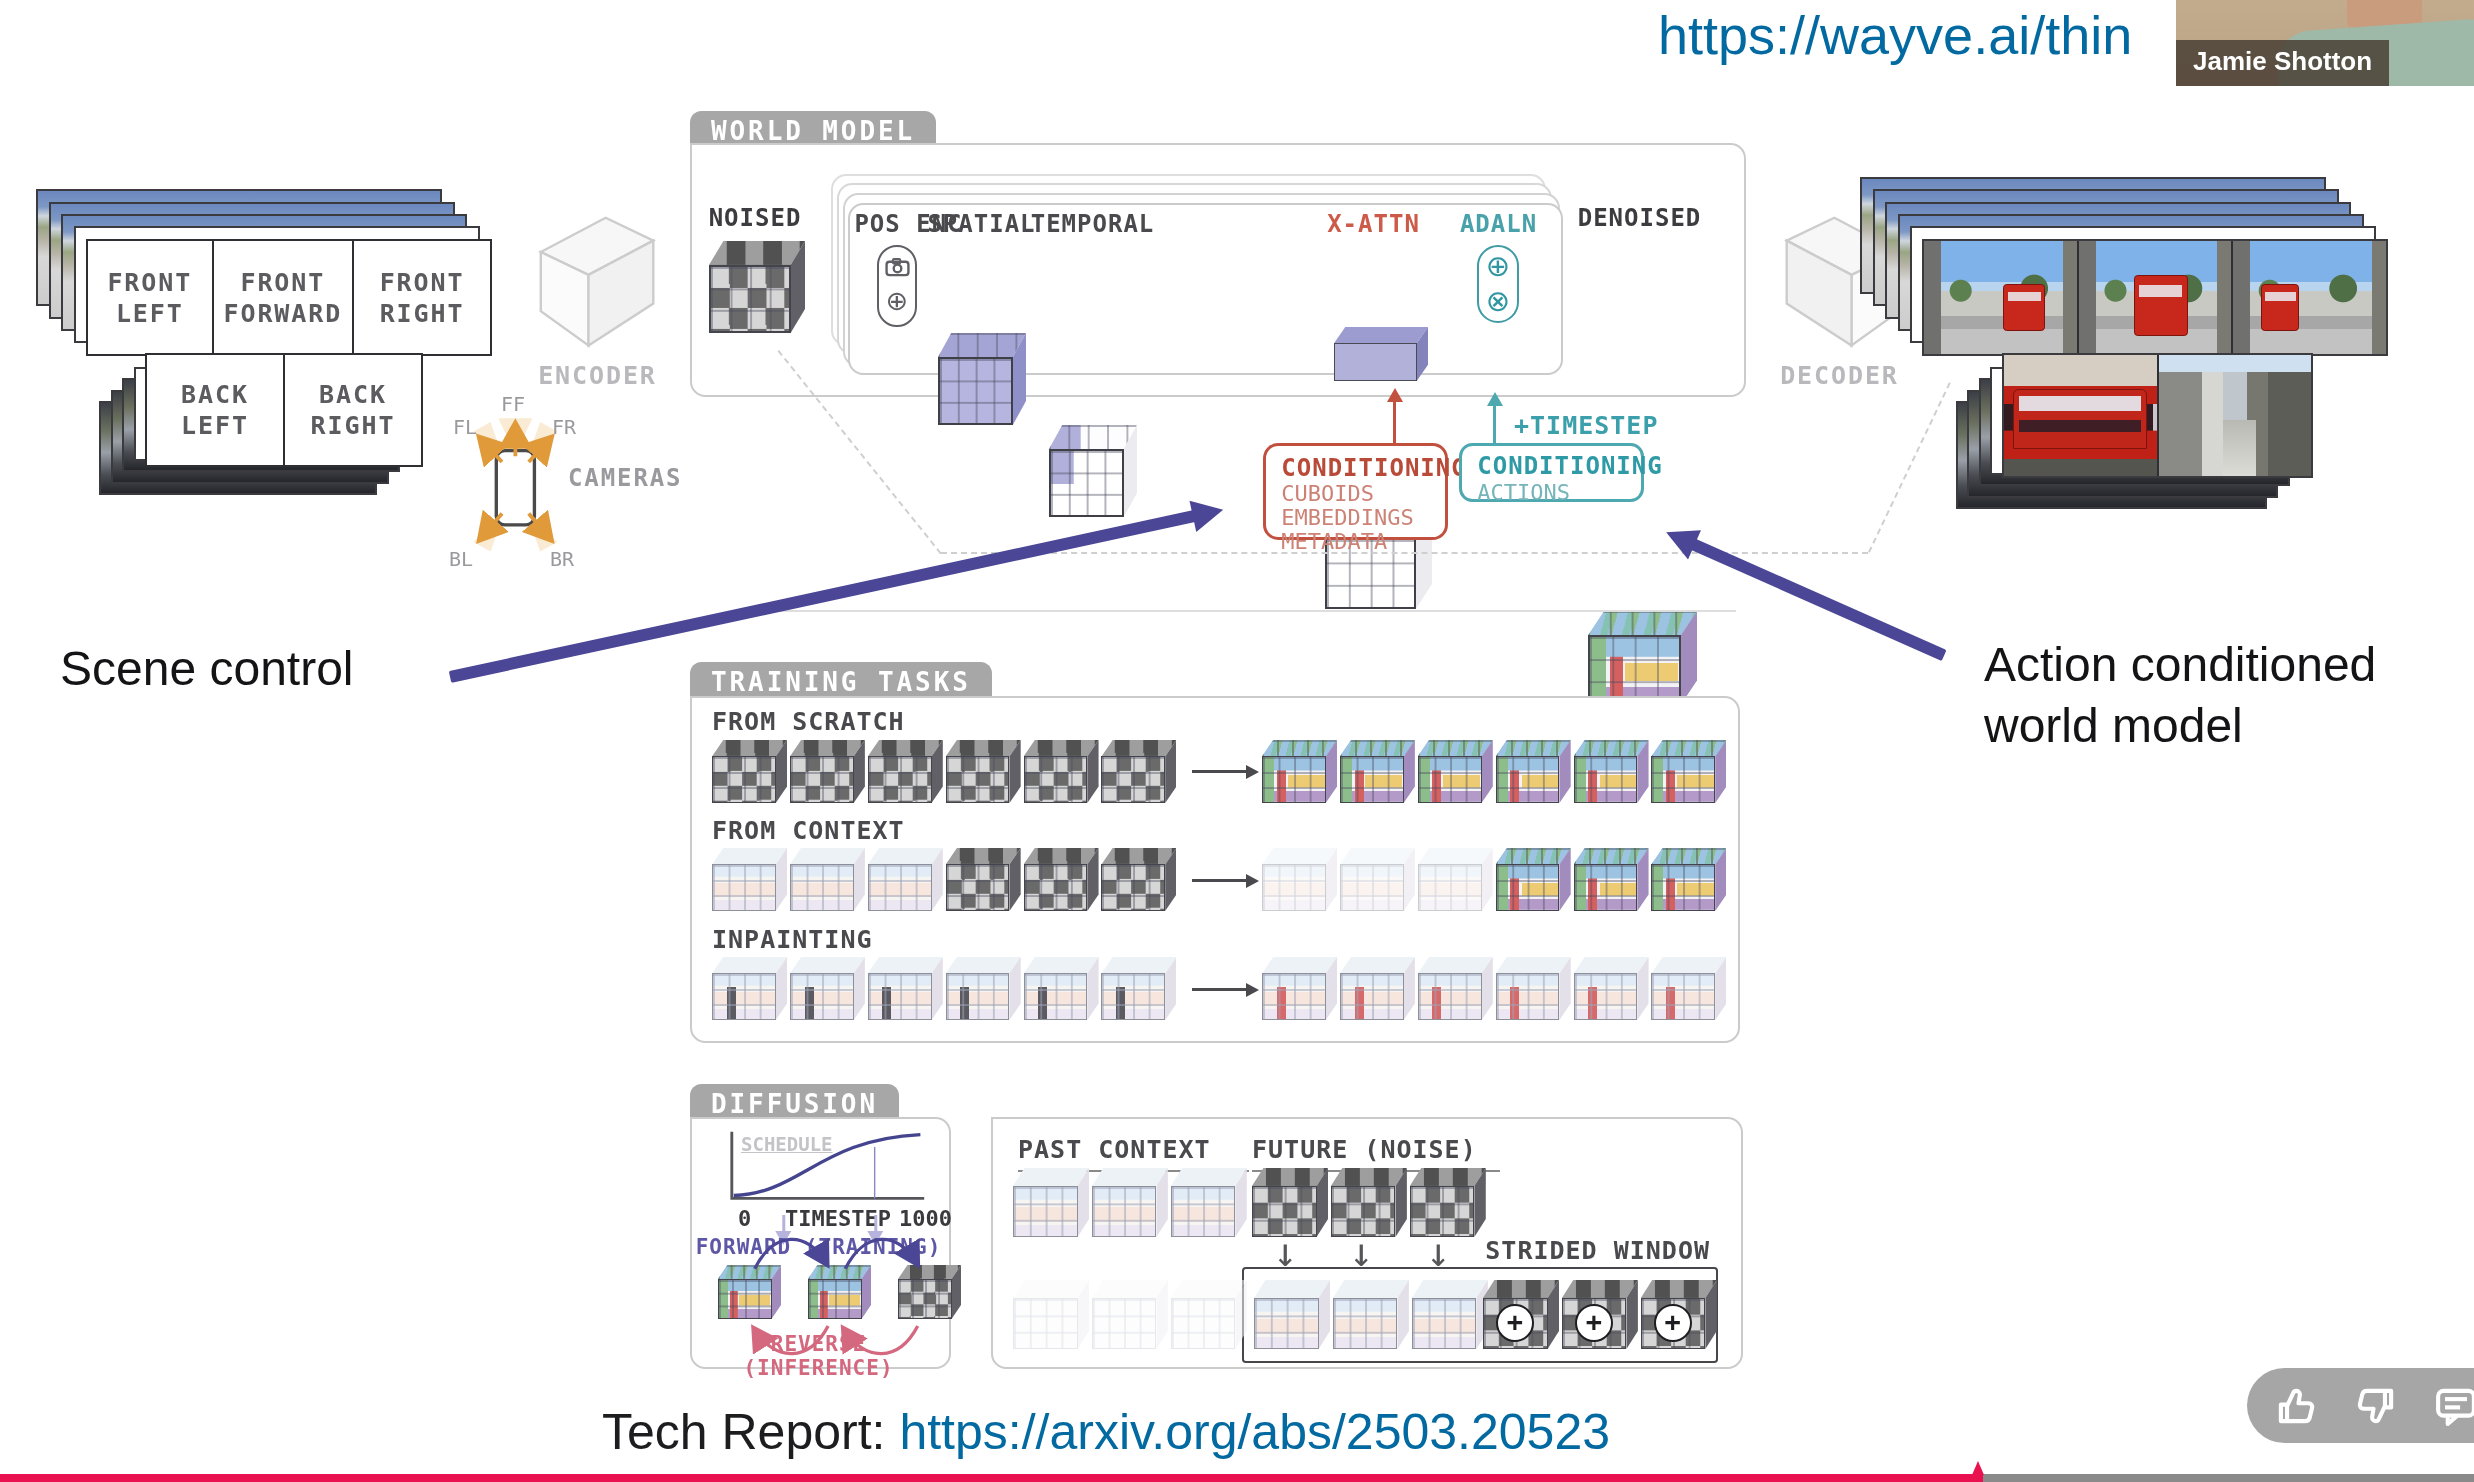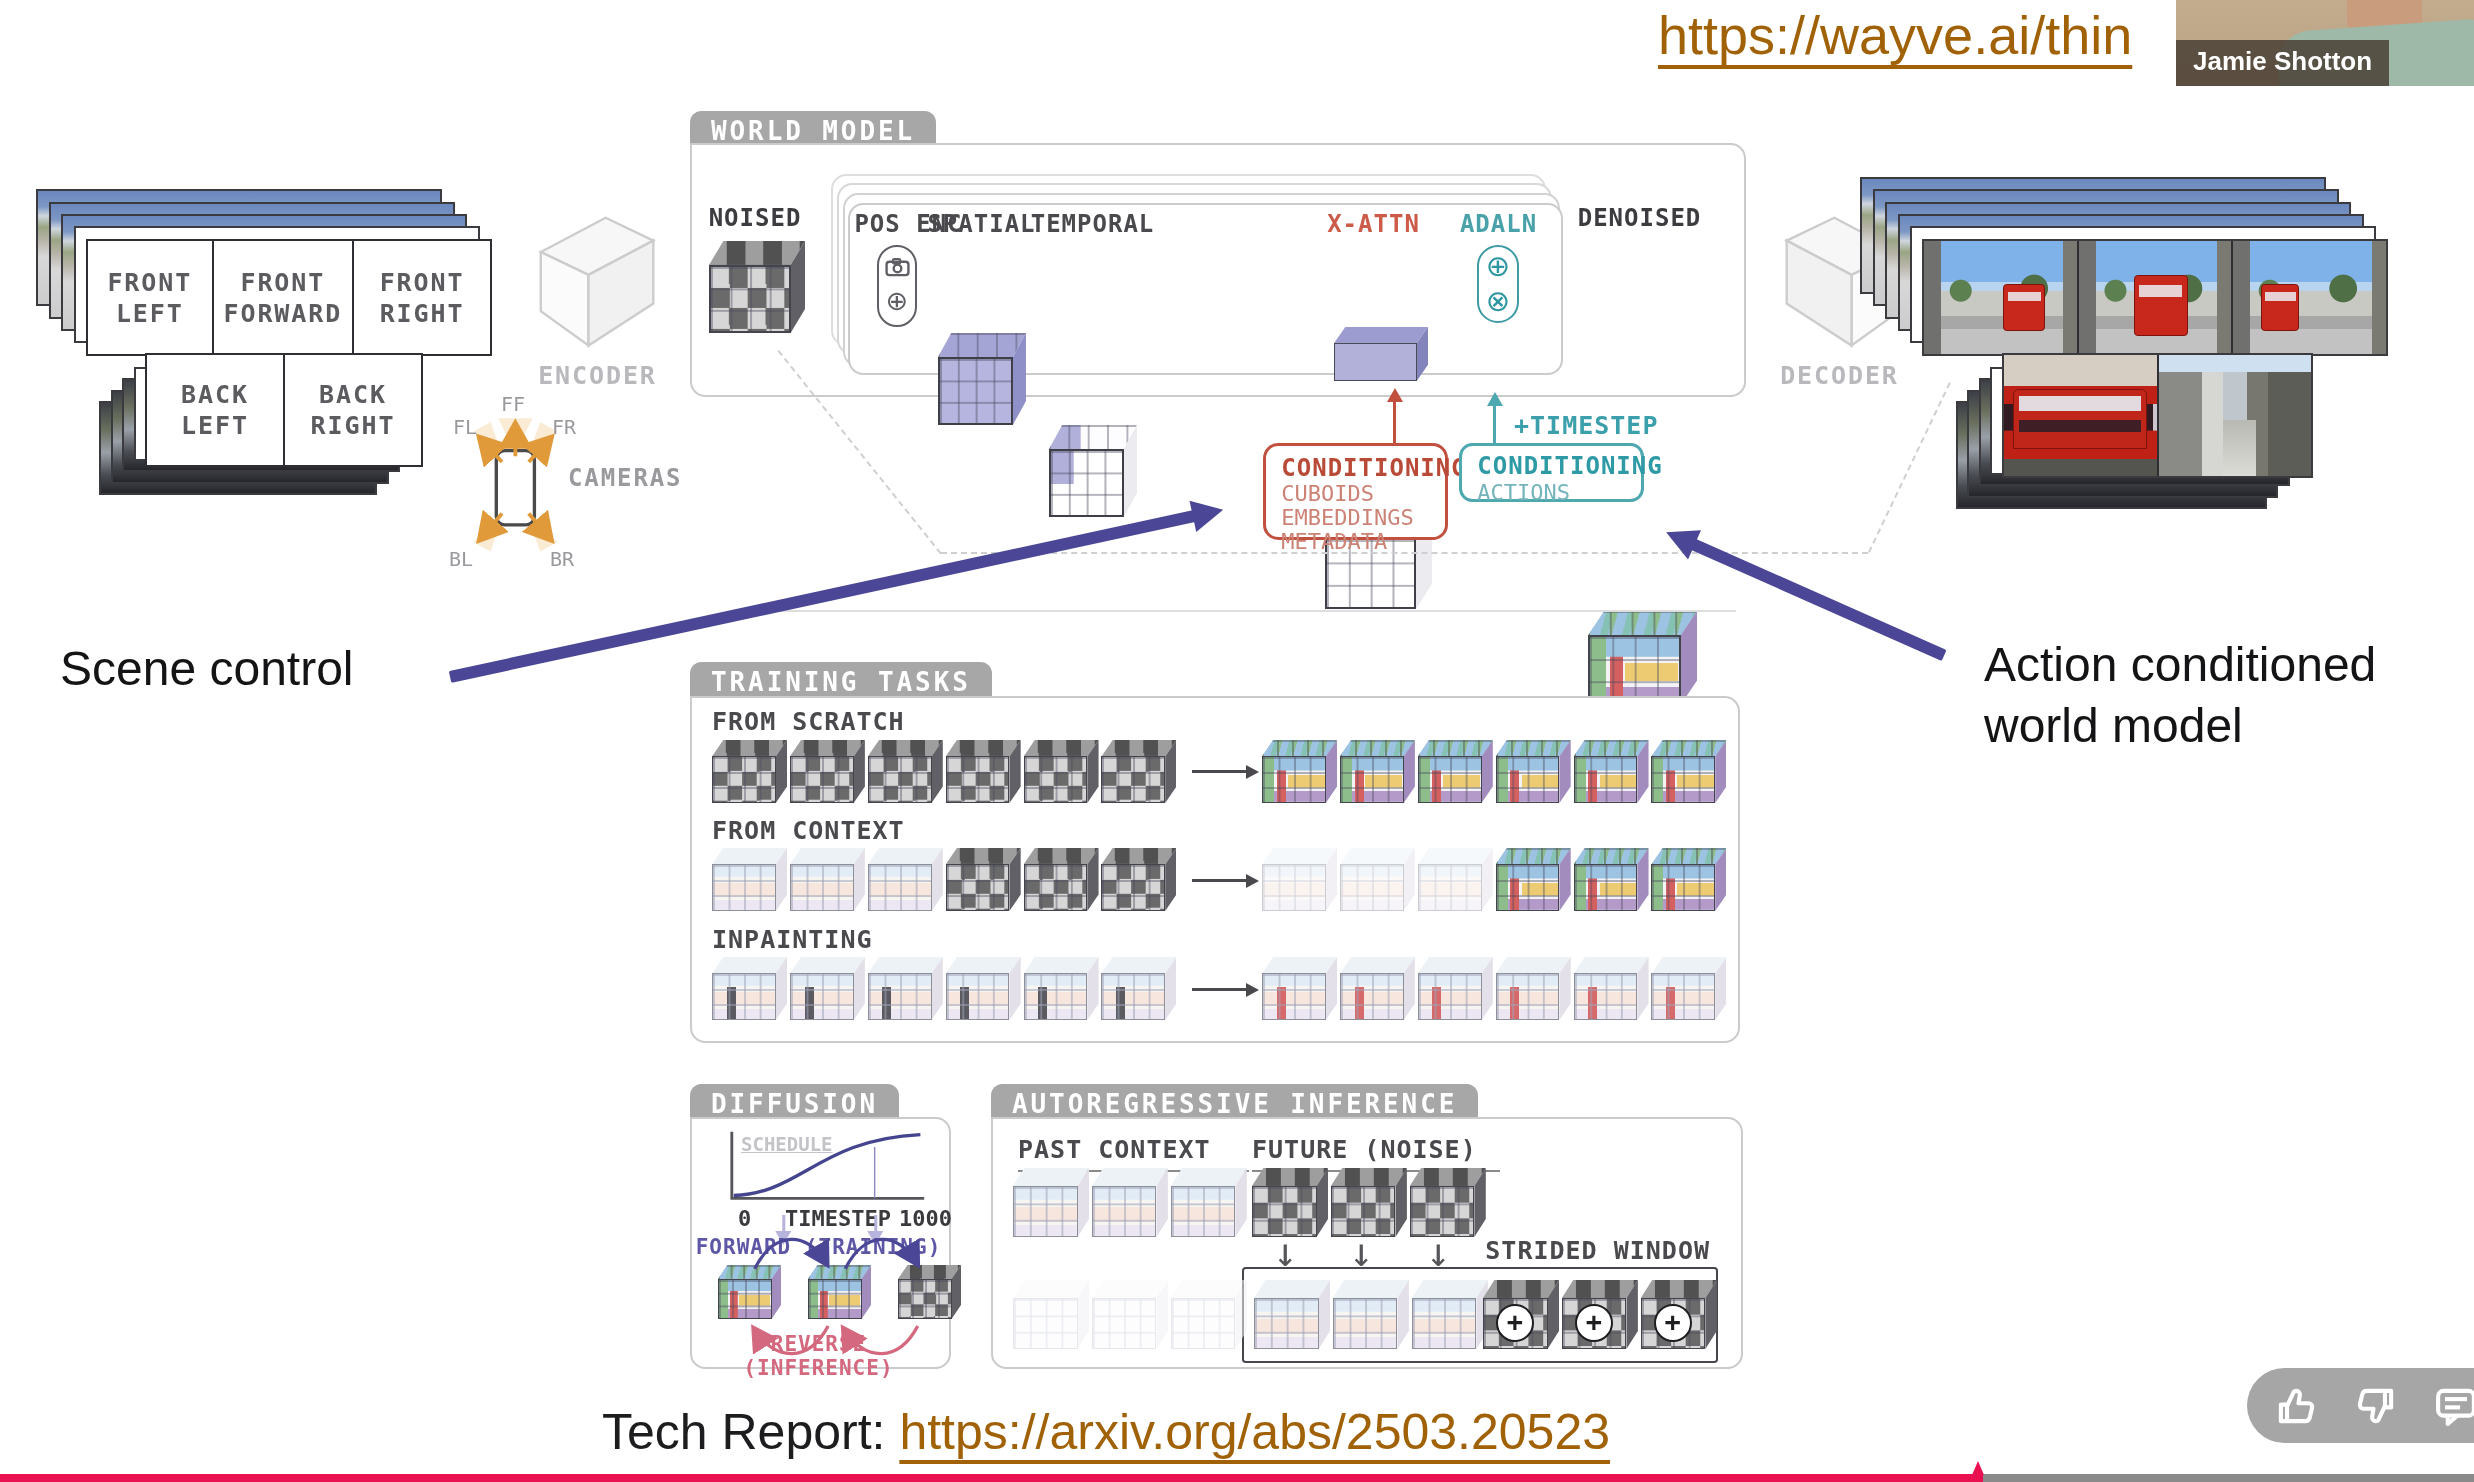--- a/index.html
+++ b/index.html
@@ -142,21 +142,21 @@
 
   
   .axis-label{position:absolute;font:700 22px "DejaVu Sans Mono",monospace;color:#3a3a3e;}
 
   
   .pillbar{position:absolute;left:2247px;top:1368px;width:287px;height:75px;background:#a6a6a6;
            border-radius:38px 0 0 38px;display:flex;align-items:center;gap:36px;padding-left:27px;box-sizing:border-box;}
   .ricon{width:44px;height:44px;flex:none;cursor:pointer;}
 
   .note{position:absolute;color:#141416;font:400 48px/61px "Liberation Sans",sans-serif;white-space:pre-line;}
-  .link{color:#a16207;text-decoration:underline;text-decoration-thickness:3.8px;text-underline-offset:10.5px;cursor:pointer;}
+  .link{color:#0369a1;text-decoration-thickness:3.8px;text-underline-offset:10.5px;cursor:pointer;}
 </style>
 </head>
 <body>
 
 <div id="stage">
 
   <div class="abs" style="left:1658px;top:3.8px;width:518px;height:80px;overflow:hidden;white-space:nowrap;">
     <span class="link" style="font-size:54px;">https://wayve.ai/thin</span>
   </div>
   <div class="abs" style="left:2176px;top:0;width:299px;height:86px;background:linear-gradient(#c3ac8e,#b9a282);overflow:hidden;z-index:40;">
@@ -595,21 +595,20 @@
         <i class="c-front"></i>
       </div>
       <div class="cube v-noise">
         <i class="c-top"></i>
         <i class="c-side"></i>
         <i class="c-front"></i>
       </div>
     </div>
   <div class="abs mono" style="left:690px;top:1332px;width:257px;text-align:center;font-weight:700;font-size:21px;color:#d4687e;letter-spacing:1px;">REVERSE (INFERENCE)</div>
 
-  <div class="tab" style="left:991px;top:1084px;">AUTOREGRESSIVE INFERENCE</div>
   <div class="panel" style="left:991px;top:1117px;width:748px;height:248px;border-radius:0 15.3px 15.3px 15.3px;"></div>
 
   <div class="abs mono" style="left:1018px;top:1135px;font-weight:600;font-size:25px;letter-spacing:1px;color:#4a4a4e;border-bottom:2.4px solid #8a8a8a;padding:0 38px 5.7px 0;">PAST CONTEXT</div>
   <div class="abs mono" style="left:1252px;top:1135px;font-weight:600;font-size:25px;letter-spacing:1px;color:#4a4a4e;border-bottom:2.4px solid #8a8a8a;padding:0 23px 5.7px 0;">FUTURE (NOISE)</div>
 
   <div class="cuberow" style="left:1013px;top:1168px;--cw:76px;--ch:69px;">
       <div class="cube v-pastel">
         <i class="c-top"></i>
         <i class="c-side"></i>
         <i class="c-front"></i>

